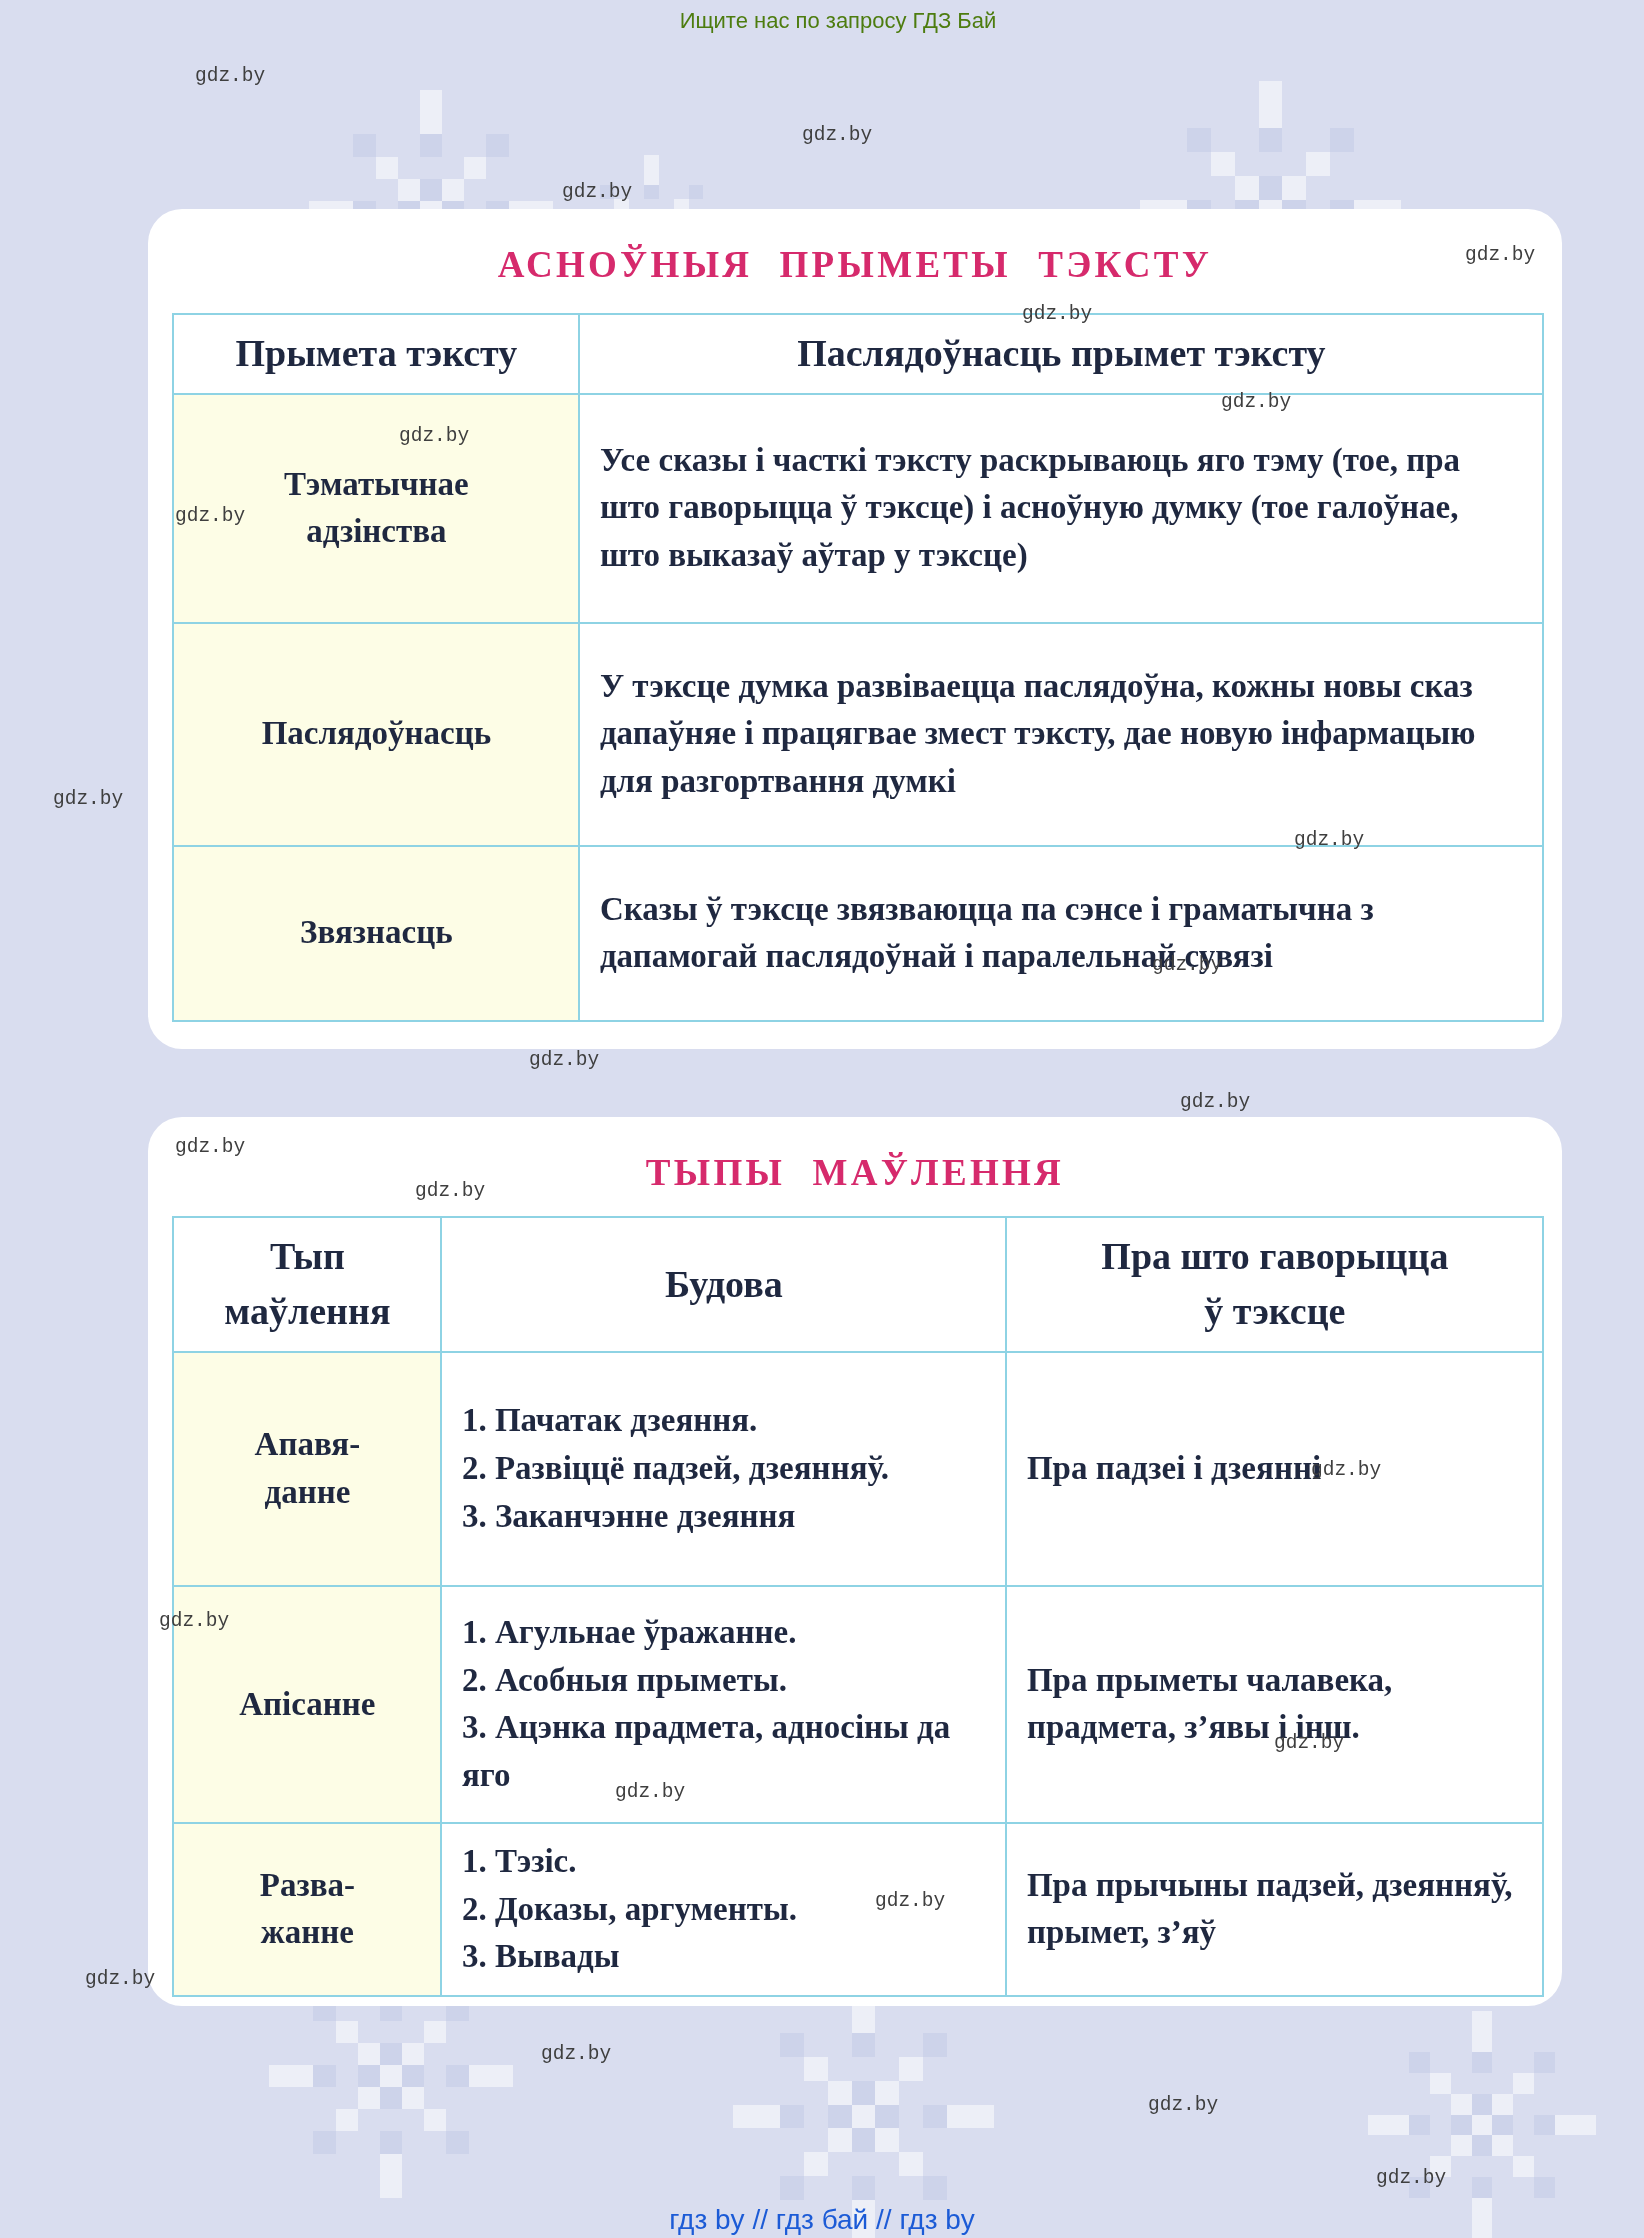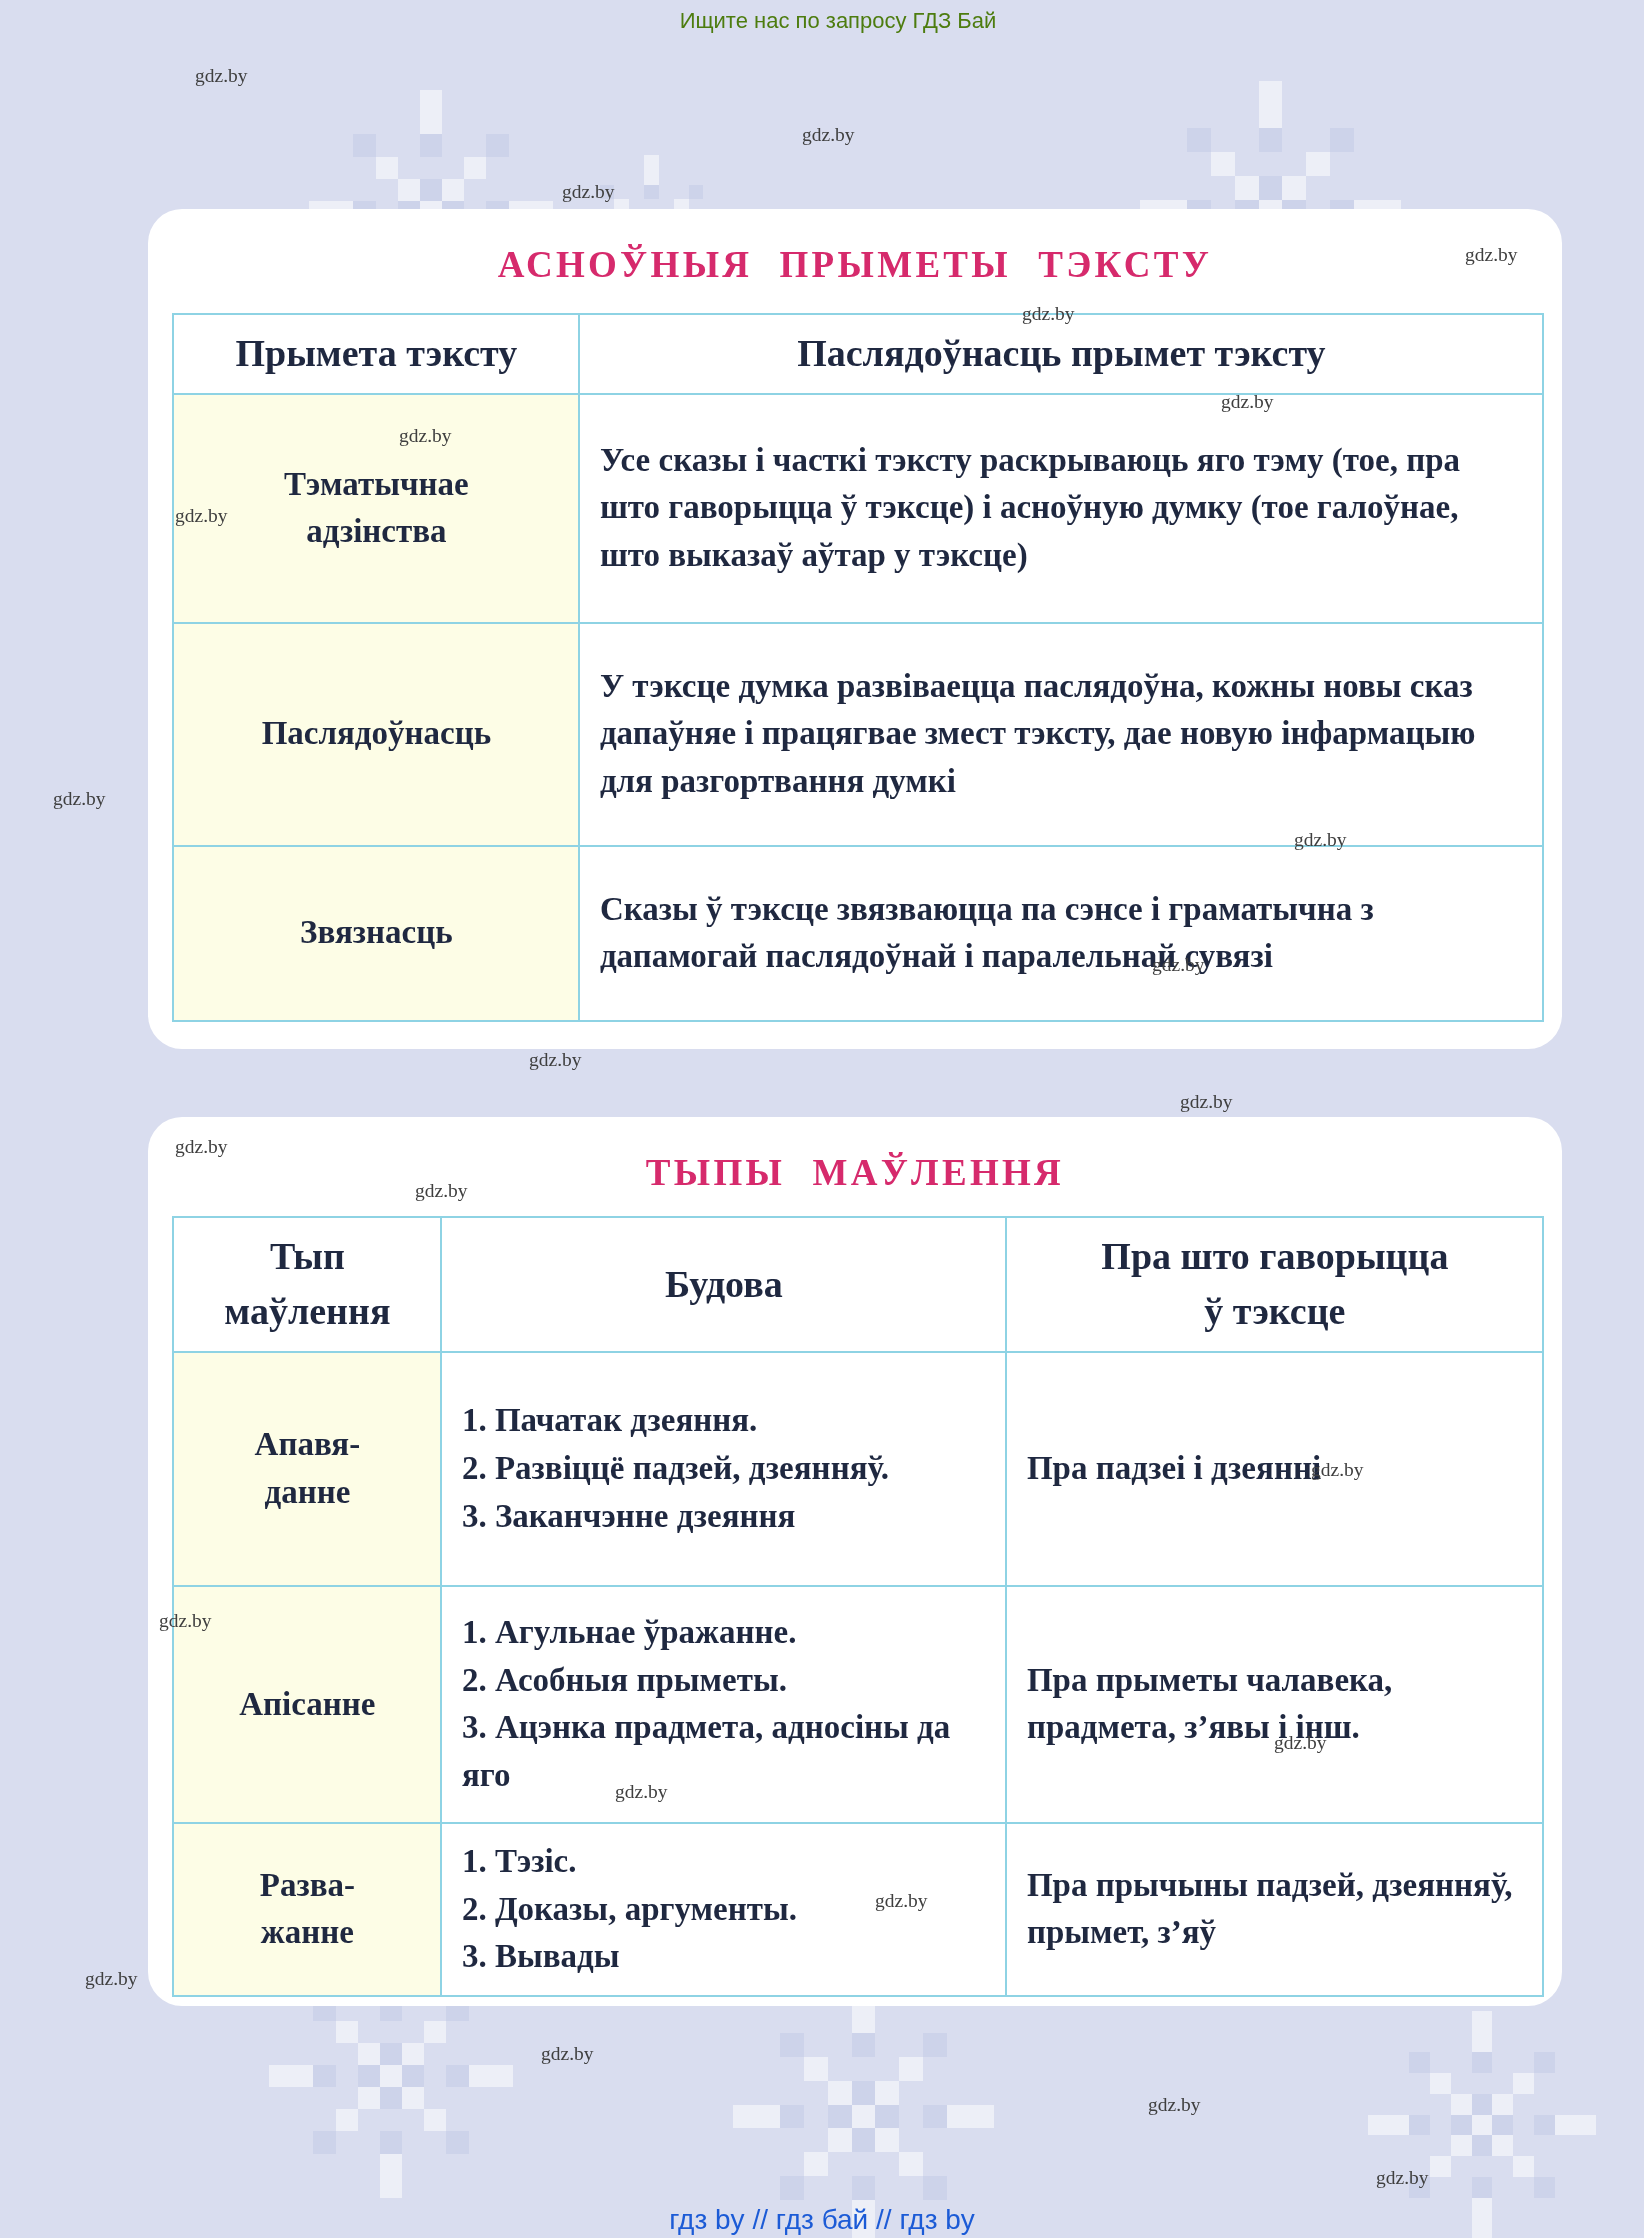--- a/index.html
+++ b/index.html
@@ -46,21 +46,21 @@
   .t1 tr.r1{height:229px;}
   .t1 tr.r2{height:223px;}
   .t1 tr.r3{height:175px;}
   .t2 tr.hrow{height:113px;padding-left:7px;}
   .t2 tr.r1{height:234px;}
   .t2 tr.r2{height:237px;}
   .t2 tr.r3{height:173px;margin-left:21px;}
   
   .wm{
     position:absolute;z-index:5;
-    font-family:Liberation Serif, serif;
+    font-family:Liberation Mono, monospace;
     font-size:19.5px;color:#3f3f3f;white-space:nowrap;
   }
   .banner{
     position:absolute;z-index:5;top:8.1px;left:0;width:100%;
     text-align:center;color:#4d7c0f;
     font-family:"Liberation Sans","DejaVu Sans",sans-serif;
     font-size:22px;
     padding-left:16px;
   }
   .footer{

